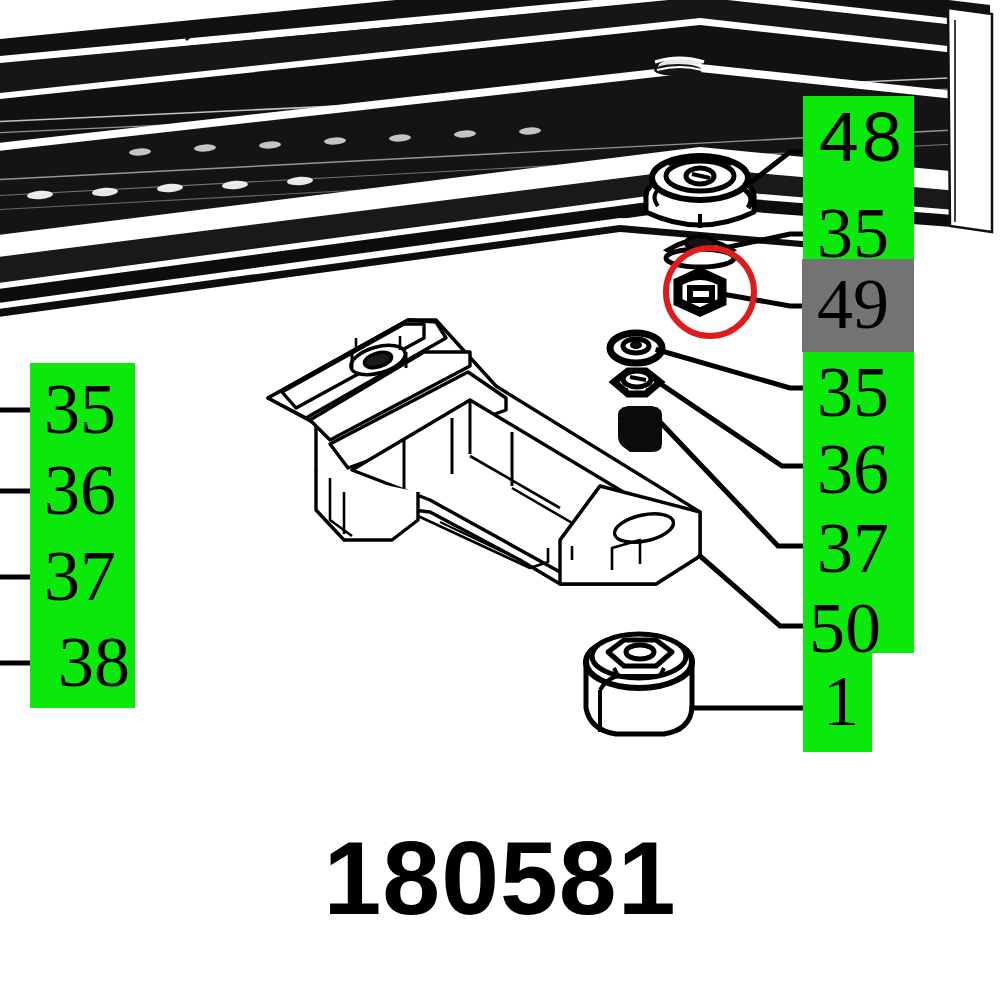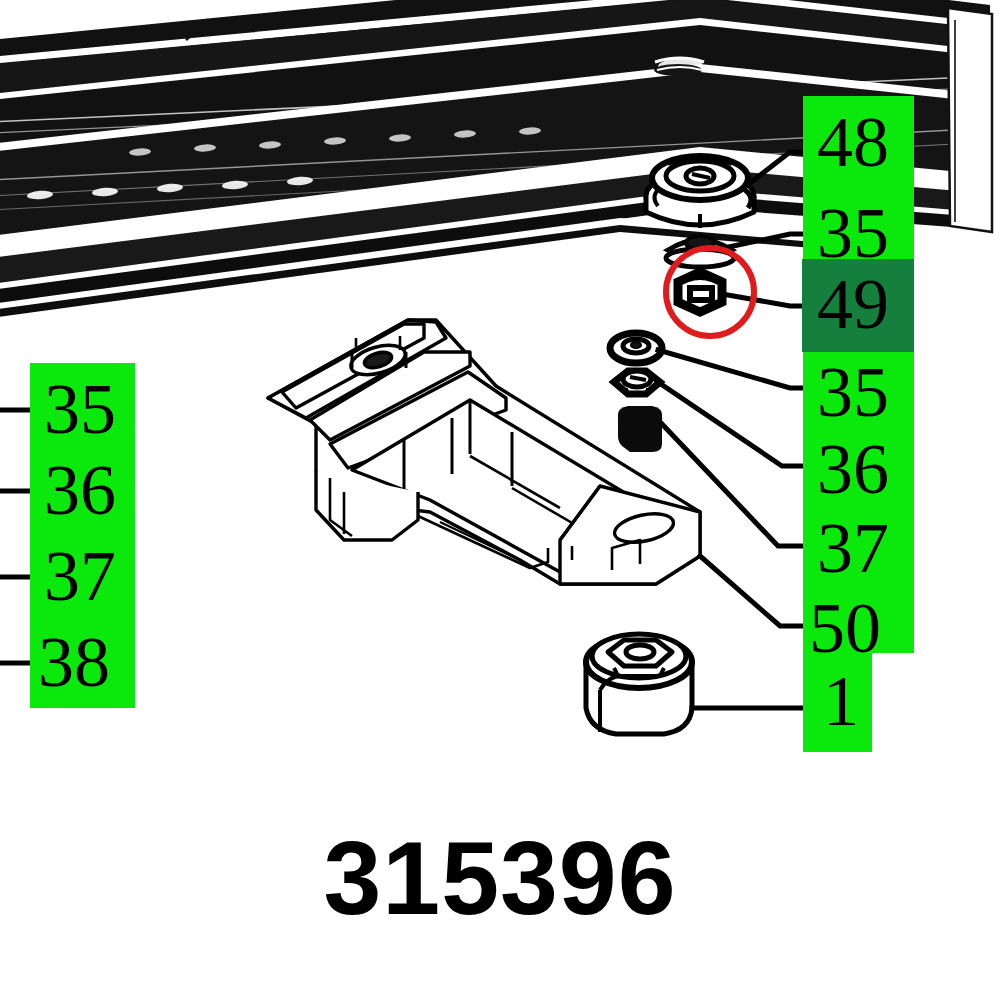--- a/index.html
+++ b/index.html
@@ -255,29 +255,29 @@
       </g>
 
       <circle cx="710" cy="292" r="44" fill="none" stroke="#E01B1B" stroke-width="6"></circle>
 
     </g>
   </svg>
 
   <div class="label-col" style="left:803px; top:96px; width:111px; height:557px;">
     <div style="position:absolute;left:0;top:0;width:111px;height:557px;background:#0BE80B;"></div>
 
-    <div class="label-cell" style="left:0px; top:0px; width:111px; height:96px; font-size:72px; padding-left:14px;">
+    <div class="label-cell" style="left:0px; top:0px; width:111px; height:96px; font-size:72px; padding-left:14px;font-family:Liberation Mono, monospace;">
       <span class="num-txt">48</span>
     </div>
 
     <div class="label-cell" style="left:0px; top:96px; width:111px; height:85px; font-size:72px; padding-left:14px;">
       <span class="num-txt">35</span>
     </div>
 
-    <div class="label-cell" style="left:-1px; top:163px; width:112px; height:93px; background:#15803d; font-size:72px; padding-left:15px;">
+    <div class="label-cell" style="left:-1px; top:163px; width:112px; height:93px; background:#737373; font-size:72px; padding-left:15px;">
       <span class="num-txt">49</span>
     </div>
 
     <div class="label-cell" style="left:0px; top:256px; width:111px; height:84px; font-size:72px; padding-left:14px;">
       <span class="num-txt">35</span>
     </div>
 
     <div class="label-cell" style="left:0px; top:333px; width:111px; height:84px; font-size:72px; padding-left:14px;">
       <span class="num-txt">36</span>
     </div>
@@ -306,20 +306,20 @@
     </div>
 
     <div class="label-cell" style="left:0px; top:87px; width:105px; height:84px; font-size:72px; padding-left:14px;">
       <span class="num-txt">36</span>
     </div>
 
     <div class="label-cell" style="left:0px; top:173px; width:105px; height:84px; font-size:72px; padding-left:14px;">
       <span class="num-txt">37</span>
     </div>
 
-    <div class="label-cell" style="left:0px; top:259px; width:105px; height:84px; font-size:72px; padding-left:8px;">
+    <div class="label-cell" style="left:0px; top:259px; width:105px; height:84px; font-size:72px; padding-left:28px;">
       <span class="num-txt">38</span>
     </div>
   </div>
 
-  <div id="partnumber">315396</div>
+  <div id="partnumber">180581</div>
 
 </div>
 
 </body></html>

